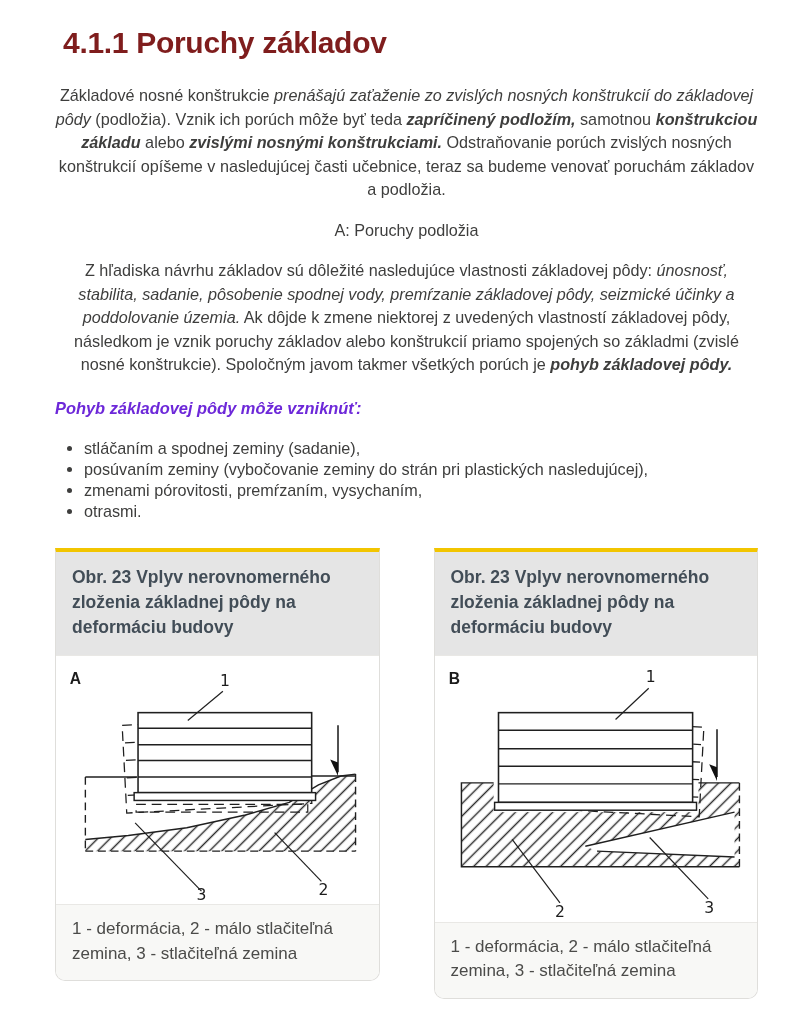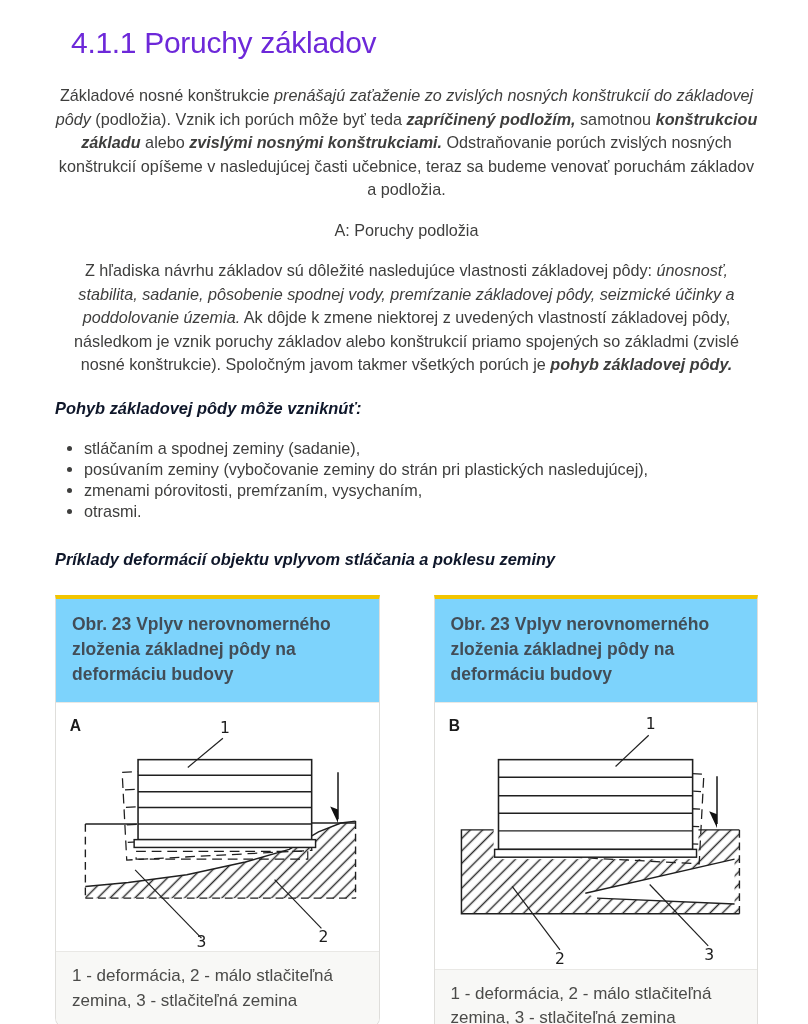--- a/index.html
+++ b/index.html
@@ -6,40 +6,40 @@
   body {
     width: 808px;
     font-family: "Liberation Sans", "DejaVu Sans", sans-serif;
     color: #3e3e3d;
     -webkit-font-smoothing: antialiased;
   }
   .page { padding: 18px 50px 30px 55px; }
 
   h1.page-title {
     font-size: 30px;
-    font-weight: 400;
-    color: #6d28d9;
-    margin: 8px 0 24px 16px;
+    font-weight: 700;
+    color: #7f1d1d;
+    margin: 8px 0 24px 8px;
     letter-spacing: -0.3px;
   }
   .para {
     font-size: 16.2px;
     line-height: 23.5px;
     margin: 0 0 17px 0;
     text-align: center;
   }
   .it { font-style: italic; }
   .bi { font-style: italic; font-weight: 700; }
   .lead {
     font-size: 16.4px;
     line-height: 23px;
     font-weight: 700;
     font-style: italic;
     margin: 20px 0 18px 0;
-    color: #0f172a;
+    color: #6d28d9;
   }
   ul.causes {
     margin: 16px 0 26px 0;
     padding-left: 29px;
   }
   ul.causes li {
     font-size: 16.2px;
     line-height: 21px;
     margin: 0;
   }
@@ -54,21 +54,21 @@
   .figure-card {
     width: 328px;
     box-sizing: border-box;
     background: #ffffff;
     border: 1px solid #dfdedb;
     border-top: 4px solid #f2c500;
     border-radius: 0 0 10px 10px;
     overflow: hidden;
   }
   .card-caption {
-    background: #7dd3fc;
+    background: #e5e5e5;
     border-bottom: 1px solid #e9e8e5;
     padding: 13px 16px 15px 16px;
     font-size: 17.5px;
     font-weight: 700;
     line-height: 25px;
     color: #424d57;
   }
   .card-image { padding: 3px 4px 2px 4px; background: #ffffff; }
   .card-image svg { display: block; width: 318px; height: auto; }
   .card-legend {
@@ -114,21 +114,20 @@
 
   <p class="lead">Pohyb základovej pôdy môže vzniknúť:</p>
 
   <ul class="causes">
     <li>stláčaním a spodnej zeminy (sadanie),</li>
     <li>posúvaním zeminy (vybočovanie zeminy do strán pri plastických nasledujúcej),</li>
     <li>zmenami pórovitosti, premŕzaním, vysychaním,</li>
     <li>otrasmi.</li>
   </ul>
 
-  <p class="lead examples-lead">Príklady deformácií objektu vplyvom stláčania a poklesu zeminy</p>
 
   <div class="figures">
 
     <div class="figure-card">
       <div class="card-caption">Obr. 23 Vplyv nerovnomerného zloženia základnej pôdy na deformáciu budovy</div>
       <div class="card-image">
         <svg viewBox="0 0 326 250" xmlns="http://www.w3.org/2000/svg">
           <defs>
             <pattern id="hatchA" width="9" height="9" patternUnits="userSpaceOnUse" patternTransform="rotate(45)">
               <line x1="4.5" y1="0" x2="4.5" y2="9" stroke="#2d2d2d" stroke-width="1.5"></line>

